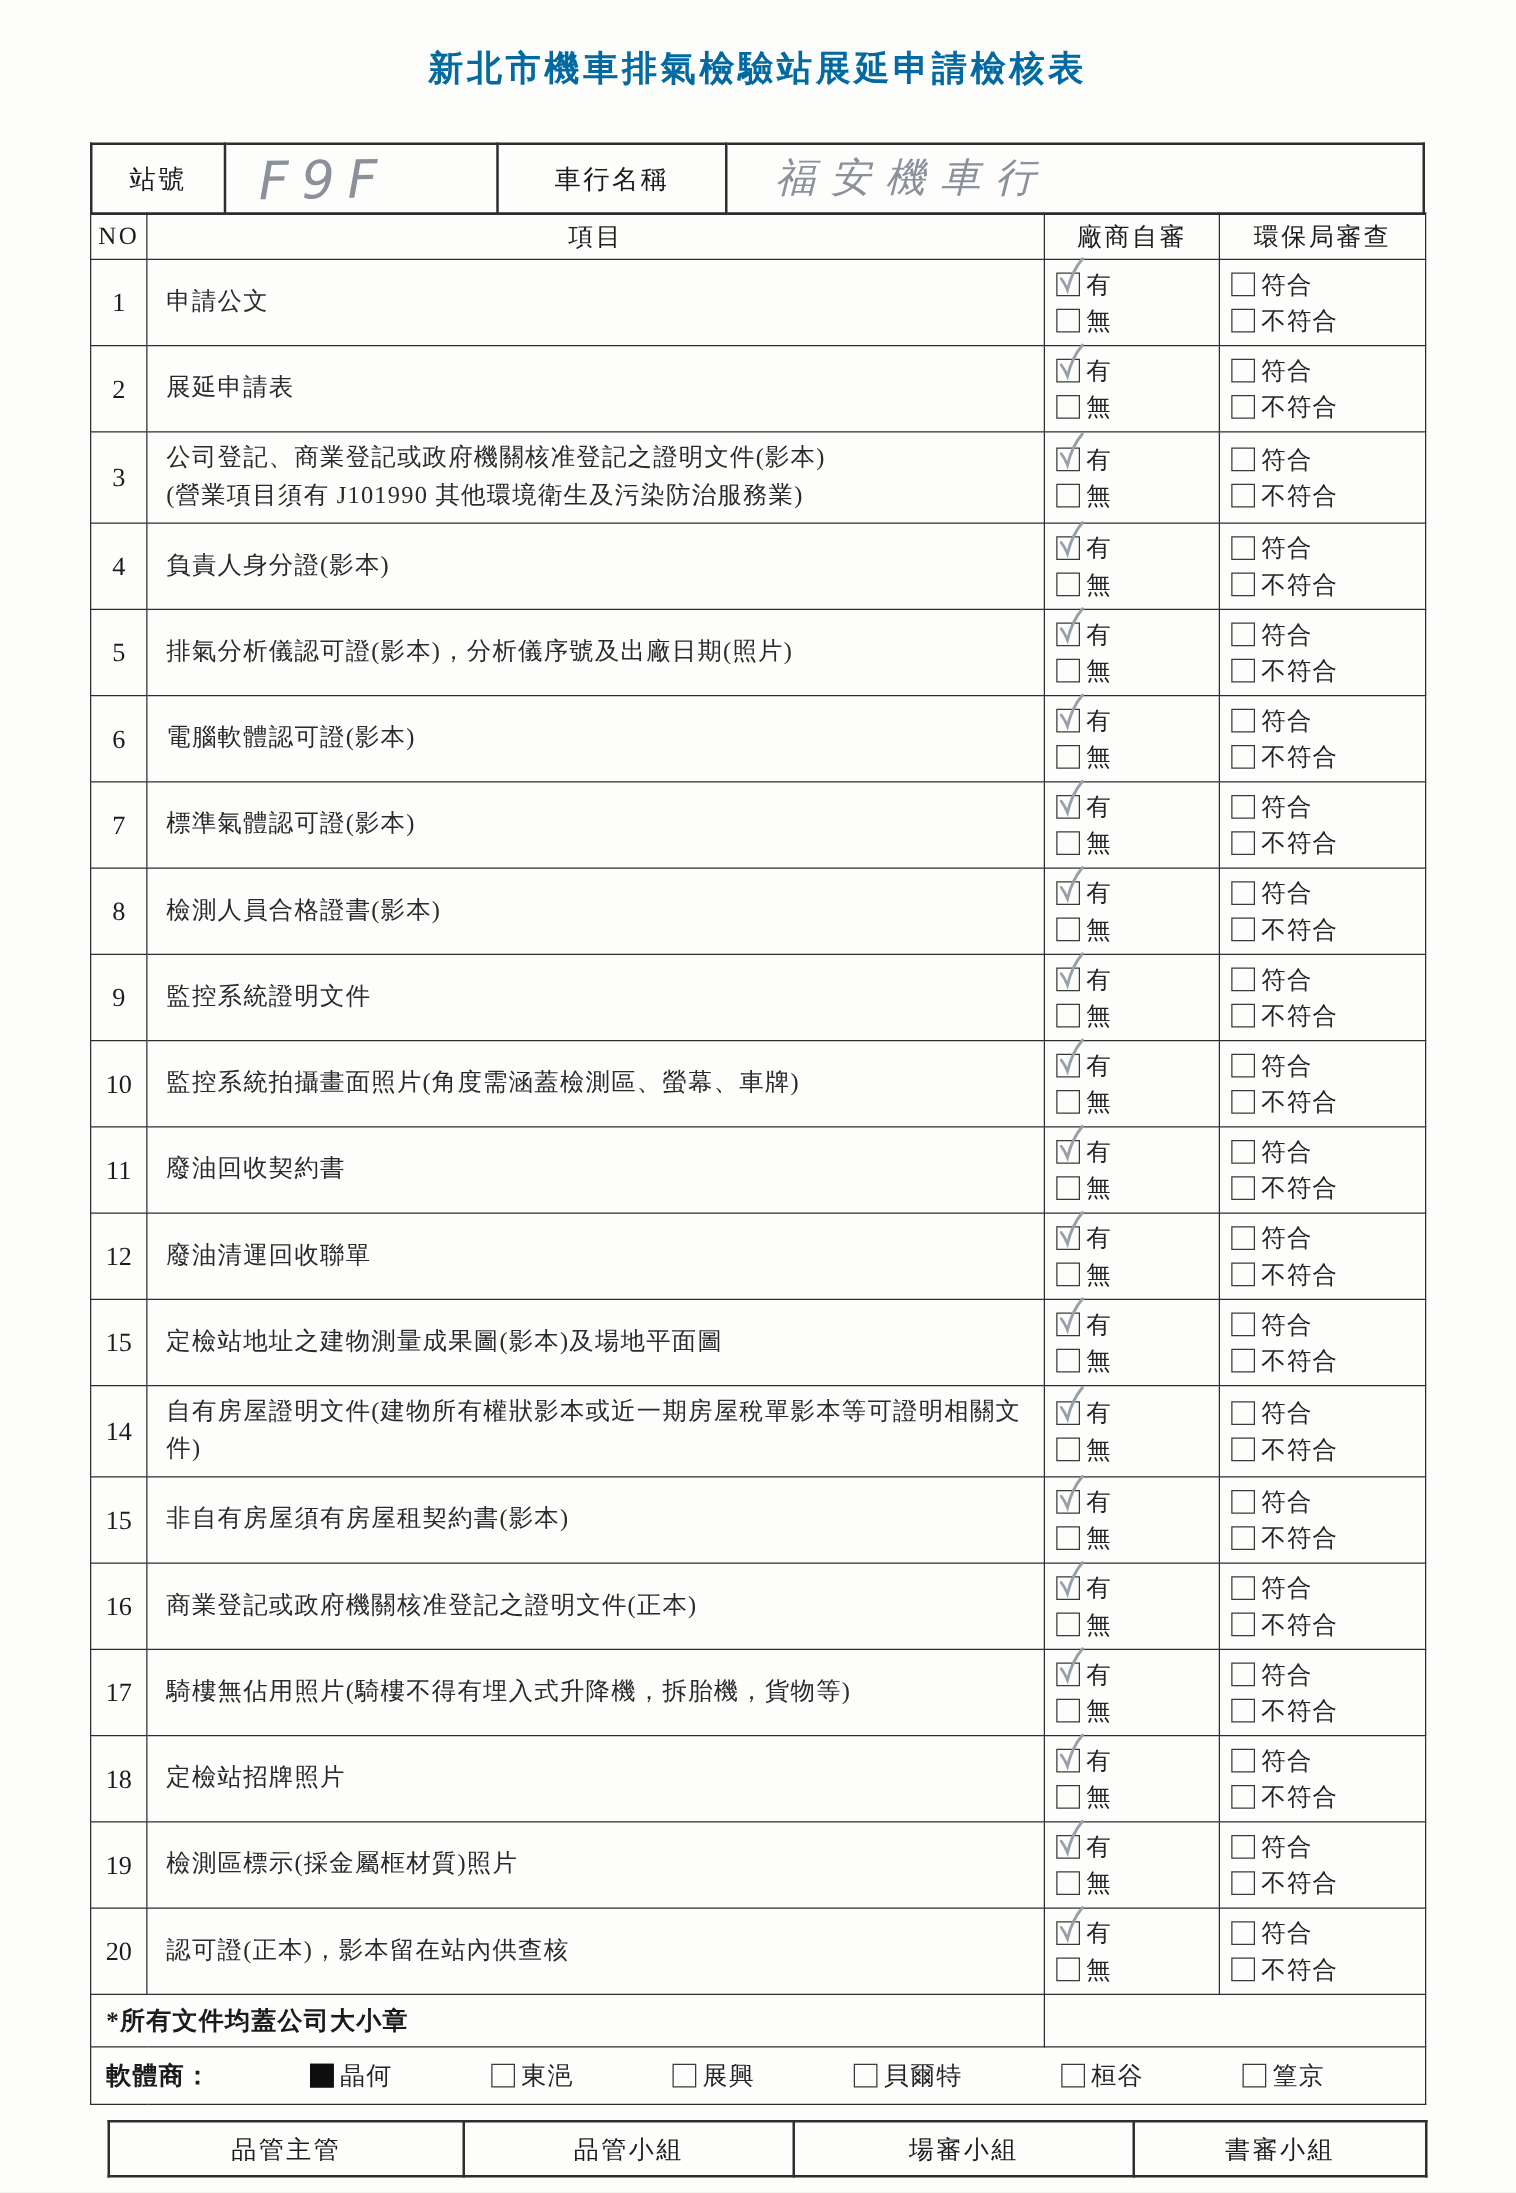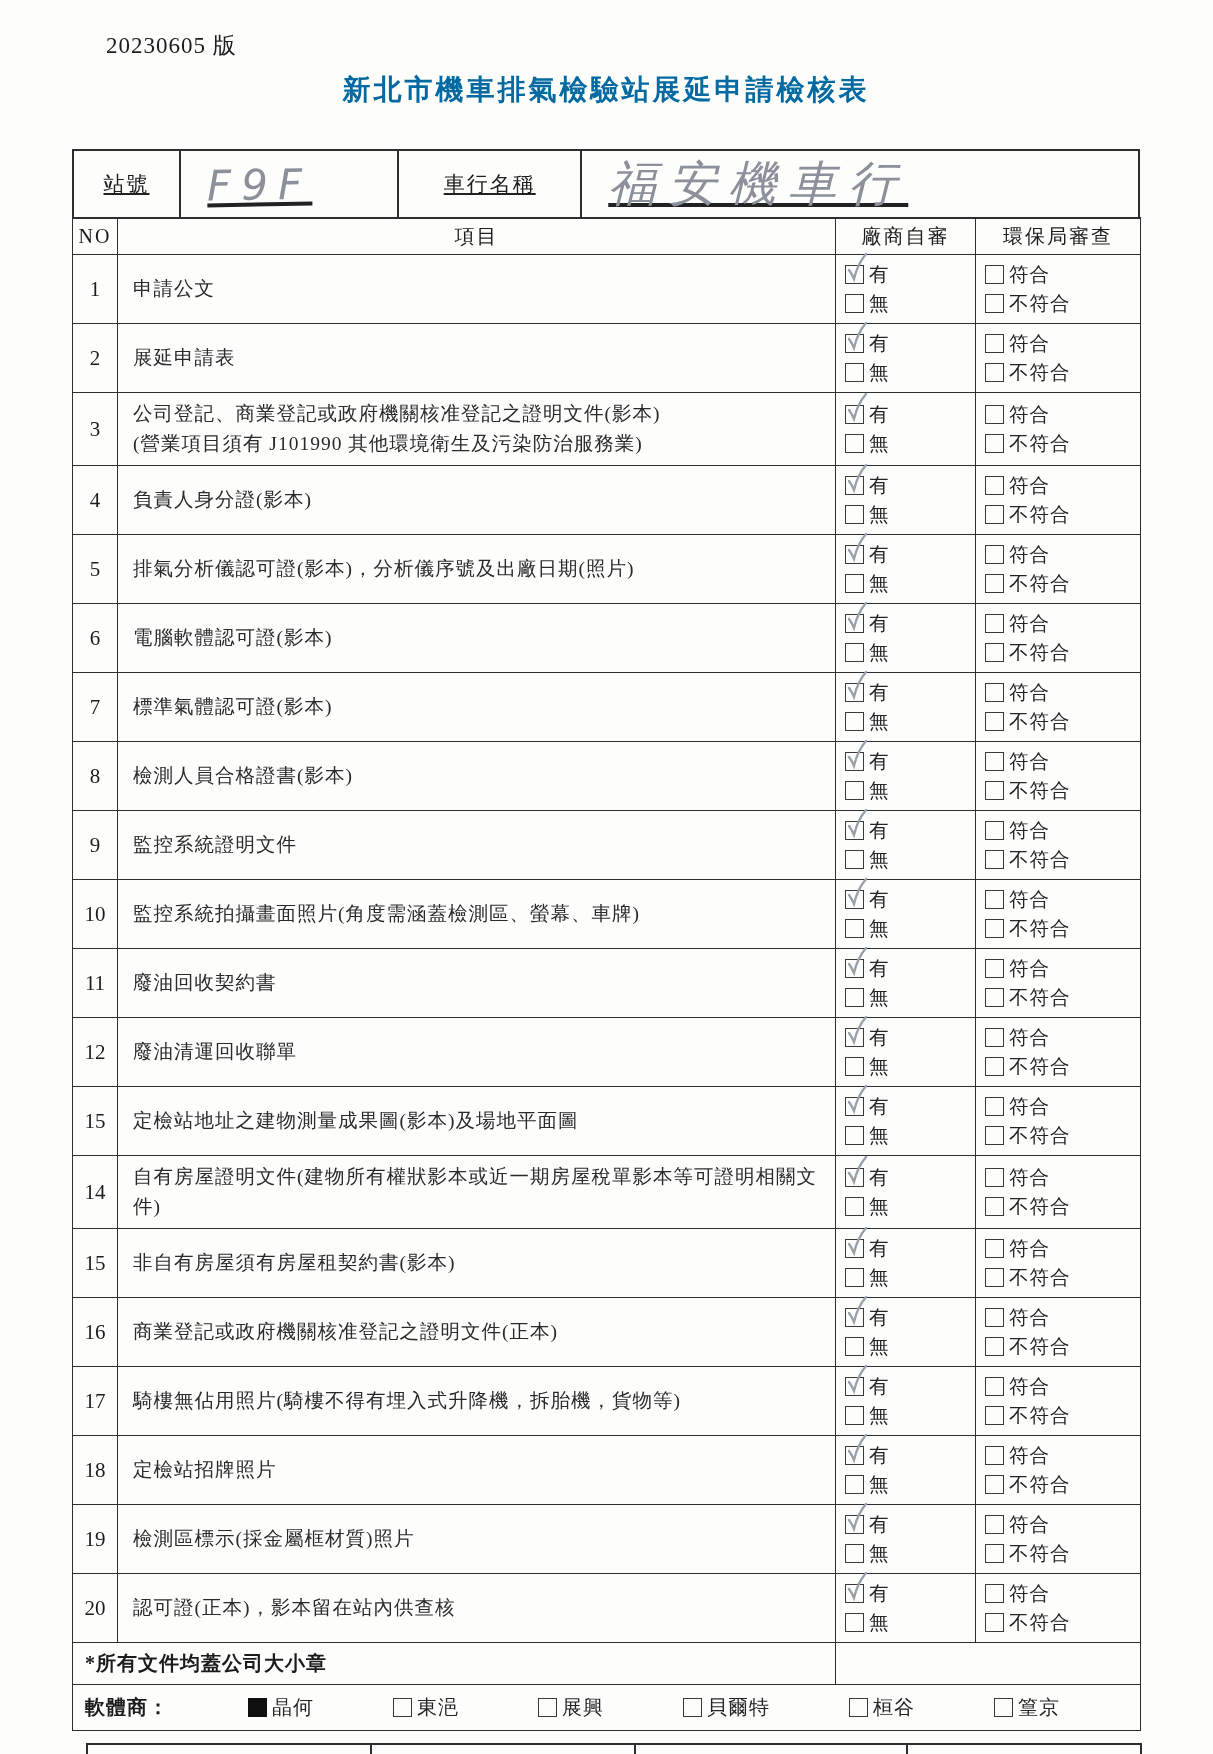--- a/index.html
+++ b/index.html
@@ -24,42 +24,42 @@
   .title{
     font-size:28px;
     font-weight:bold;
     text-align:center;
     margin:10px 0 40px 0;
     letter-spacing:3px;
     color:#0369a1;
   }
   table{border-collapse:collapse;table-layout:fixed;}
   
-  .station-table{width:1068px;text-decoration:underline;}
+  .station-table{width:1068px;}
   .station-table td{
     border:2px solid #2e2e2e;
     height:56px;
     font-size:21px;
     box-sizing:border-box;
   }
   .station-table td.lbl{text-align:center;letter-spacing:2px;color:#1c1c1c;}
   .hw{
     color:#8b909a;
     font-family:"DejaVu Sans",sans-serif;
     font-style:italic;
   }
   .hw.code{
     font-size:42px;
     padding-left:26px;
     letter-spacing:10px;
     transform:rotate(-1deg);
   }
   .hw.shop{
-    font-size:48px;
-    padding-left:26px;
+    font-size:32px;
+    padding-left:38px;
     letter-spacing:12px;
     font-weight:300;
   }
   
   .checklist{width:1068px;margin-top:-2px;}
   .checklist th,.checklist td{
     border:1.7px solid #2e2e2e;
     box-sizing:border-box;
     vertical-align:middle;
   }
@@ -127,21 +127,20 @@
   .sign-table th{
     height:44px;font-size:20px;font-weight:normal;letter-spacing:2px;color:#1c1c1c;
   }
 </style>
 </head>
 <body>
 
 <div class="page">
   <div class="sheet">
 
-    <div class="version">20230605 版</div>
     <div class="title">新北市機車排氣檢驗站展延申請檢核表</div>
 
     <table class="station-table">
       <tbody>
           <tr>
         <td class="lbl" style="width:104px">站號</td>
         <td class="hw code" style="width:212px">F9F</td>
         <td class="lbl" style="width:178px">車行名稱</td>
         <td class="hw shop" style="width:542px">福安機車行</td>
       </tr>

